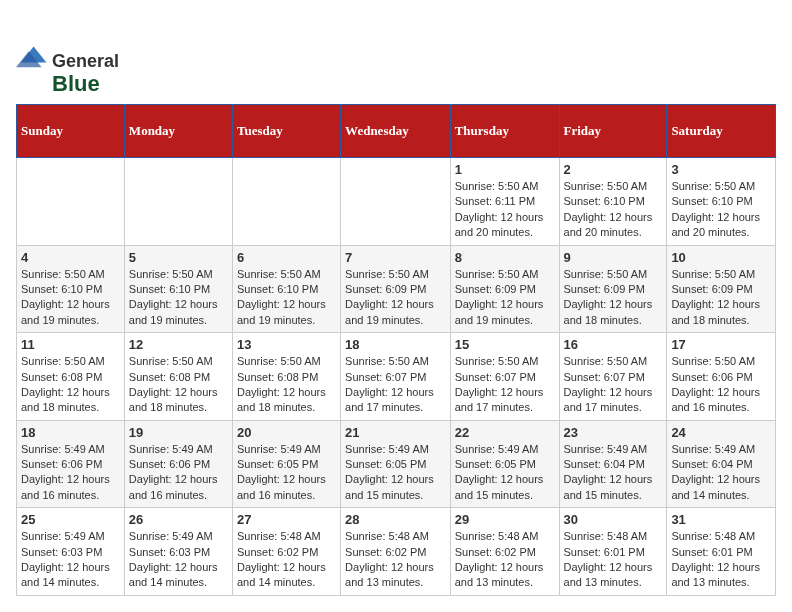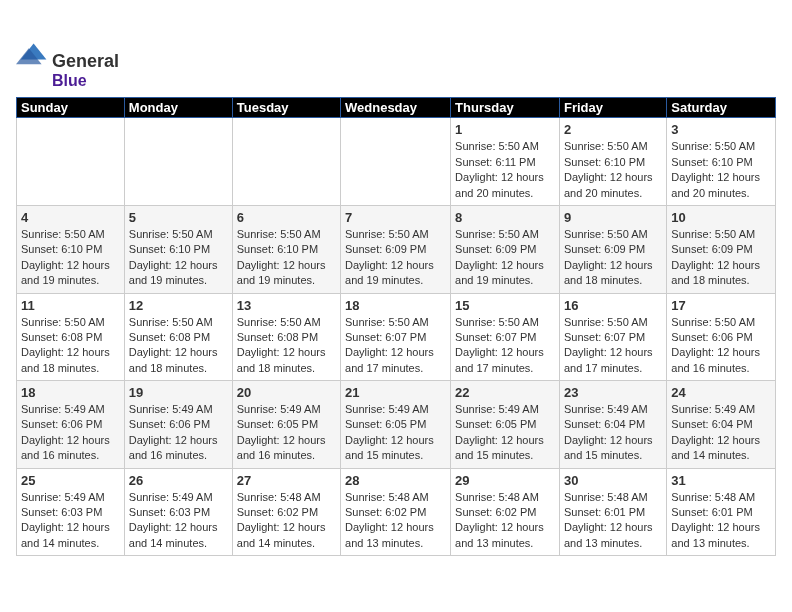--- a/index.html
+++ b/index.html
@@ -25,23 +25,23 @@
       flex-direction: column;
       line-height: 1.1;
       margin-top: 36px;
     }
     .logo-general {
       font-size: 18px;
       font-weight: bold;
       color: #333;
     }
     .logo-blue {
-      font-size: 16px;
-      font-weight: bold;
-      color: #4c1d95;
+      font-size: 22px;
+      font-weight: bold;
+      color: #14532d;
     }
     .logo-icon {
       width: 32px;
       height: 32px;
       margin-right: 4px;
     }
     .title-block {
       text-align: right;
     }
     .month-year {
@@ -52,27 +52,28 @@
     .location {
       font-size: 16px;
       color: #333;
     }
     .calendar {
       width: 100%;
       border-collapse: collapse;
       font-size: 11px;
     }
     .calendar th {
-      background: #000000;
+      background: #b91c1c;
       color: #fff;
-      padding: 2px 4px;
+      padding: 18px 4px;
       text-align: left;
       font-size: 13px;
       font-weight: bold;
       border: 1px solid #2a5a9f;
+      font-family: Liberation Serif, serif;
     }
     .calendar td {
       border: 1px solid #ccc;
       vertical-align: top;
       padding: 4px;
       width: 113px;
       min-height: 80px;
       background: #fff;
     }
     .calendar tr:nth-child(even) td {

